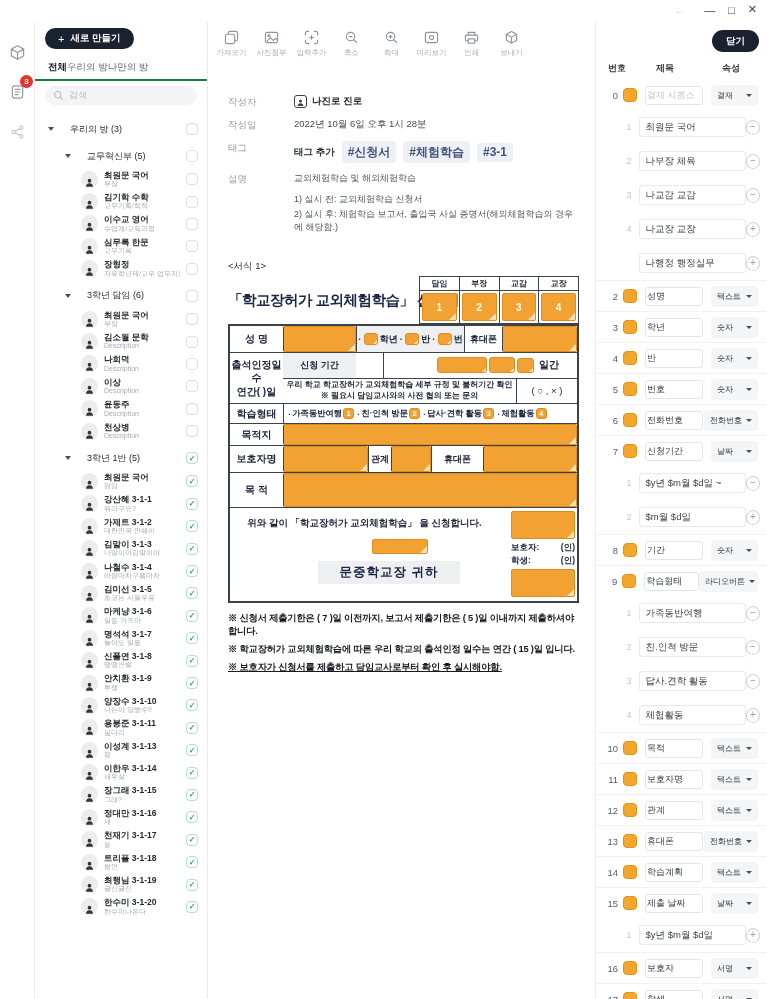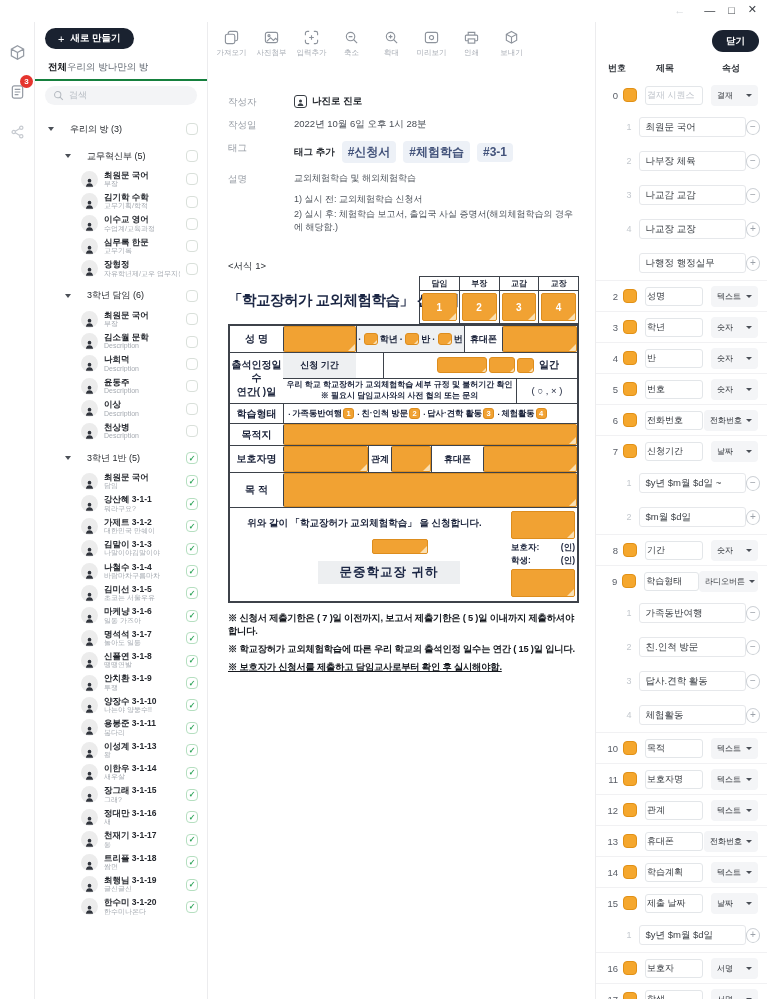--- a/index.html
+++ b/index.html
@@ -356,34 +356,34 @@
                 <span class="gcheck" data-checked="false"></span>
               </div>
 
               <div class="mrow">
                 <span class="avatar">
                   <svg viewBox="0 0 16 16">
                   <path fill="#30343c" d="M8 2.6a2.7 2.7 0 1 1 0 5.4 2.7 2.7 0 0 1 0-5.4zM2.8 14c.4-3.1 2.5-4.8 5.2-4.8s4.8 1.7 5.2 4.8z"></path>
                 </svg>
                 </span>
                 <span class="mtext">
+                  <div class="mname">이상</div>
+                  <div class="mdesc">Description</div>
+                </span>
+                <span class="gcheck" data-checked="false"></span>
+              </div>
+
+              <div class="mrow">
+                <span class="avatar">
+                  <svg viewBox="0 0 16 16">
+                  <path fill="#30343c" d="M8 2.6a2.7 2.7 0 1 1 0 5.4 2.7 2.7 0 0 1 0-5.4zM2.8 14c.4-3.1 2.5-4.8 5.2-4.8s4.8 1.7 5.2 4.8z"></path>
+                </svg>
+                </span>
+                <span class="mtext">
                   <div class="mname">윤동주</div>
-                  <div class="mdesc">Description</div>
-                </span>
-                <span class="gcheck" data-checked="false"></span>
-              </div>
-
-              <div class="mrow">
-                <span class="avatar">
-                  <svg viewBox="0 0 16 16">
-                  <path fill="#30343c" d="M8 2.6a2.7 2.7 0 1 1 0 5.4 2.7 2.7 0 0 1 0-5.4zM2.8 14c.4-3.1 2.5-4.8 5.2-4.8s4.8 1.7 5.2 4.8z"></path>
-                </svg>
-                </span>
-                <span class="mtext">
-                  <div class="mname">이상</div>
                   <div class="mdesc">Description</div>
                 </span>
                 <span class="gcheck" data-checked="false"></span>
               </div>
 
               <div class="mrow">
                 <span class="avatar">
                   <svg viewBox="0 0 16 16">
                   <path fill="#30343c" d="M8 2.6a2.7 2.7 0 1 1 0 5.4 2.7 2.7 0 0 1 0-5.4zM2.8 14c.4-3.1 2.5-4.8 5.2-4.8s4.8 1.7 5.2 4.8z"></path>
                 </svg>

